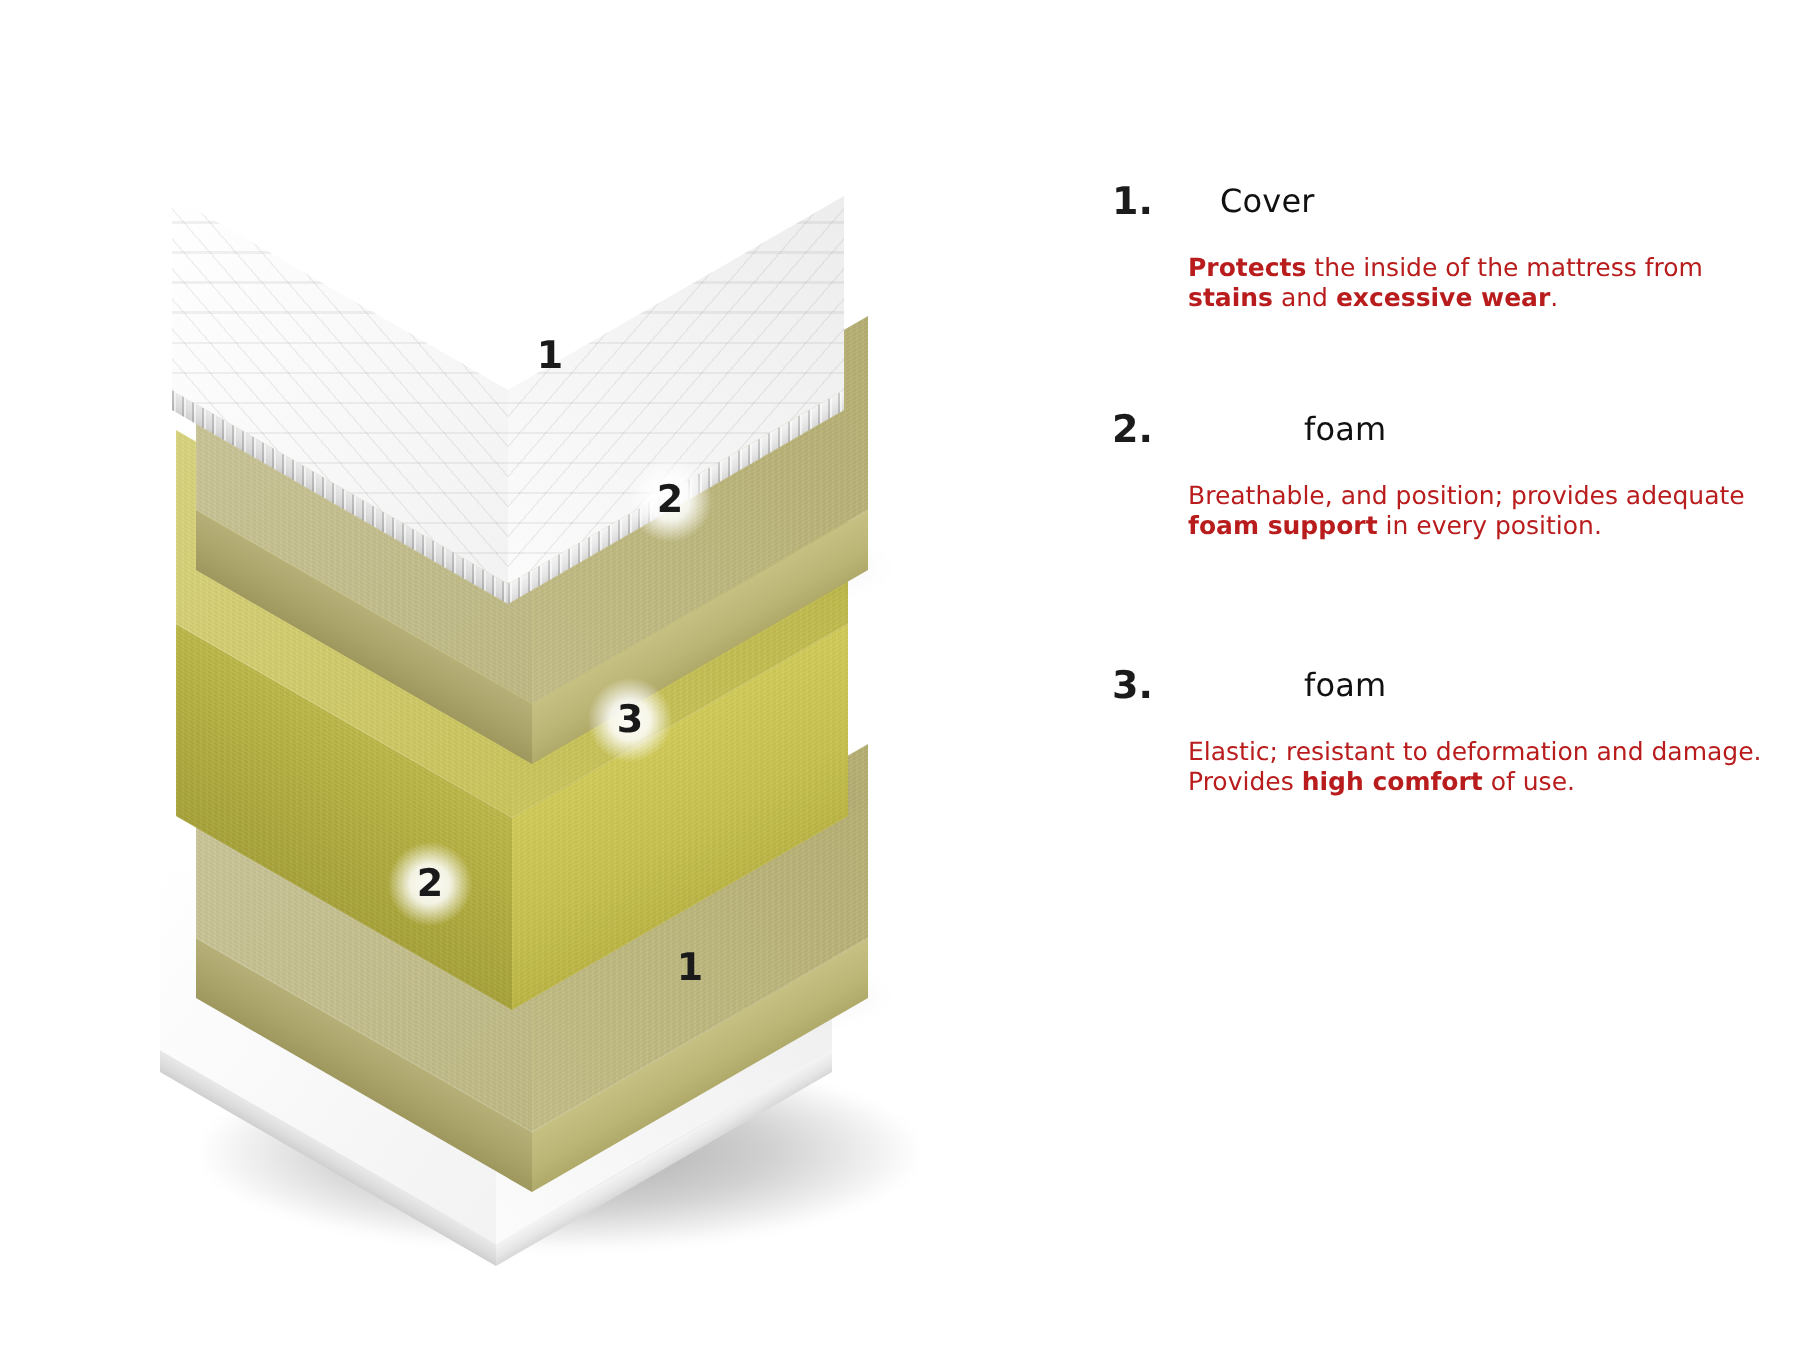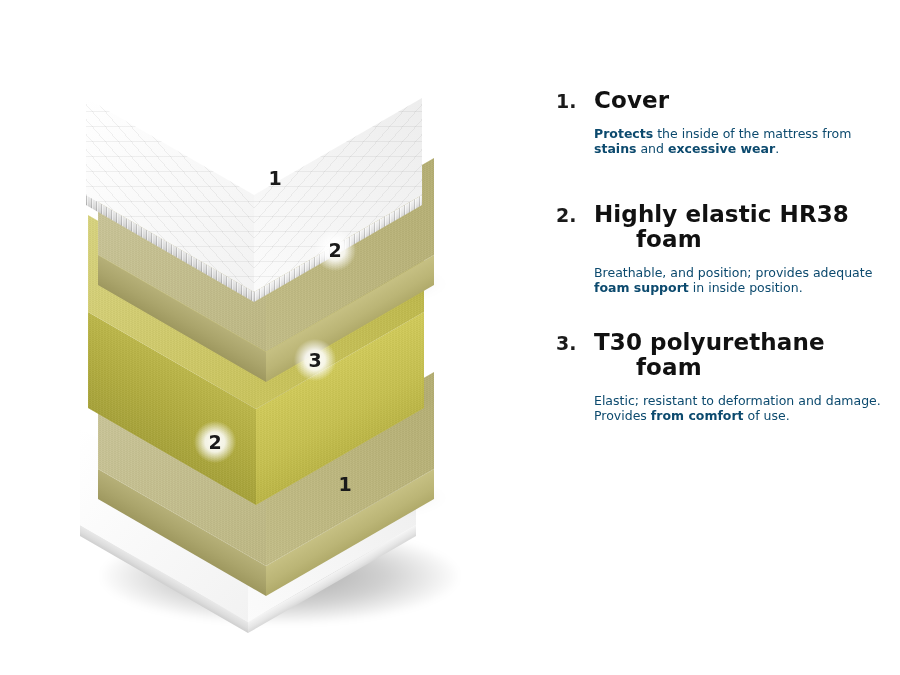--- a/index.html
+++ b/index.html
@@ -102,28 +102,28 @@
   }
   .entry{position:absolute;left:0;width:344px;display:flex;}
   .entry-num{
     font-family:"DejaVu Sans", sans-serif;
     font-weight:bold;font-size:19px;color:#1b1b1b;
     width:38px;flex:0 0 38px;line-height:26px;
   }
   .entry-body{flex:1 1 auto;}
   .entry-title{
     font-family:"DejaVu Sans", sans-serif;
-    font-weight:bold;font-size:23px;line-height:25px;color:#111111;
+    font-weight:normal;font-size:16px;line-height:25px;color:#111111;
     letter-spacing:.1px;
-    margin:0 0 6px 0;
+    margin:0 0 6px 16px;
   }
   .entry-title .l2{display:block;padding-left:42px;}
   .entry-desc{
     font-family:"DejaVu Sans", sans-serif;
-    font-size:12.5px;line-height:15.5px;color:#0c4a6e;
+    font-size:12.5px;line-height:15.5px;color:#b91c1c;
     max-width:290px;
   }
   .entry-desc b{font-weight:bold;}
 </style>
 </head>
 <body>
 
 <div id="illustration">
   <div class="stack">
 
@@ -213,31 +213,29 @@
         <span>Cover</span>
       </h2>
       <p class="entry-desc"><b>Protects</b><span> the inside of the mattress from </span><b>stains</b><span> and </span><b>excessive wear</b><span>.</span></p>
     </div>
   </div>
 
   <div class="entry" style="top:202px;">
     <div class="entry-num">2.</div>
     <div class="entry-body">
       <h2 class="entry-title">
-        <span>Highly elastic HR38</span>
         <span class="l2">foam</span>
       </h2>
-      <p class="entry-desc"><span>Breathable, and position; provides adequate </span><b>foam support</b><span> in inside position.</span></p>
+      <p class="entry-desc"><span>Breathable, and position; provides adequate </span><b>foam support</b><span> in every position.</span></p>
     </div>
   </div>
 
   <div class="entry" style="top:330px;">
     <div class="entry-num">3.</div>
     <div class="entry-body">
       <h2 class="entry-title">
-        <span>T30 polyurethane</span>
         <span class="l2">foam</span>
       </h2>
-      <p class="entry-desc"><span>Elastic; resistant to deformation and damage. Provides </span><b>from comfort</b><span> of use.</span></p>
+      <p class="entry-desc"><span>Elastic; resistant to deformation and damage. Provides </span><b>high comfort</b><span> of use.</span></p>
     </div>
   </div>
 
 </div>
 
 </body></html>

